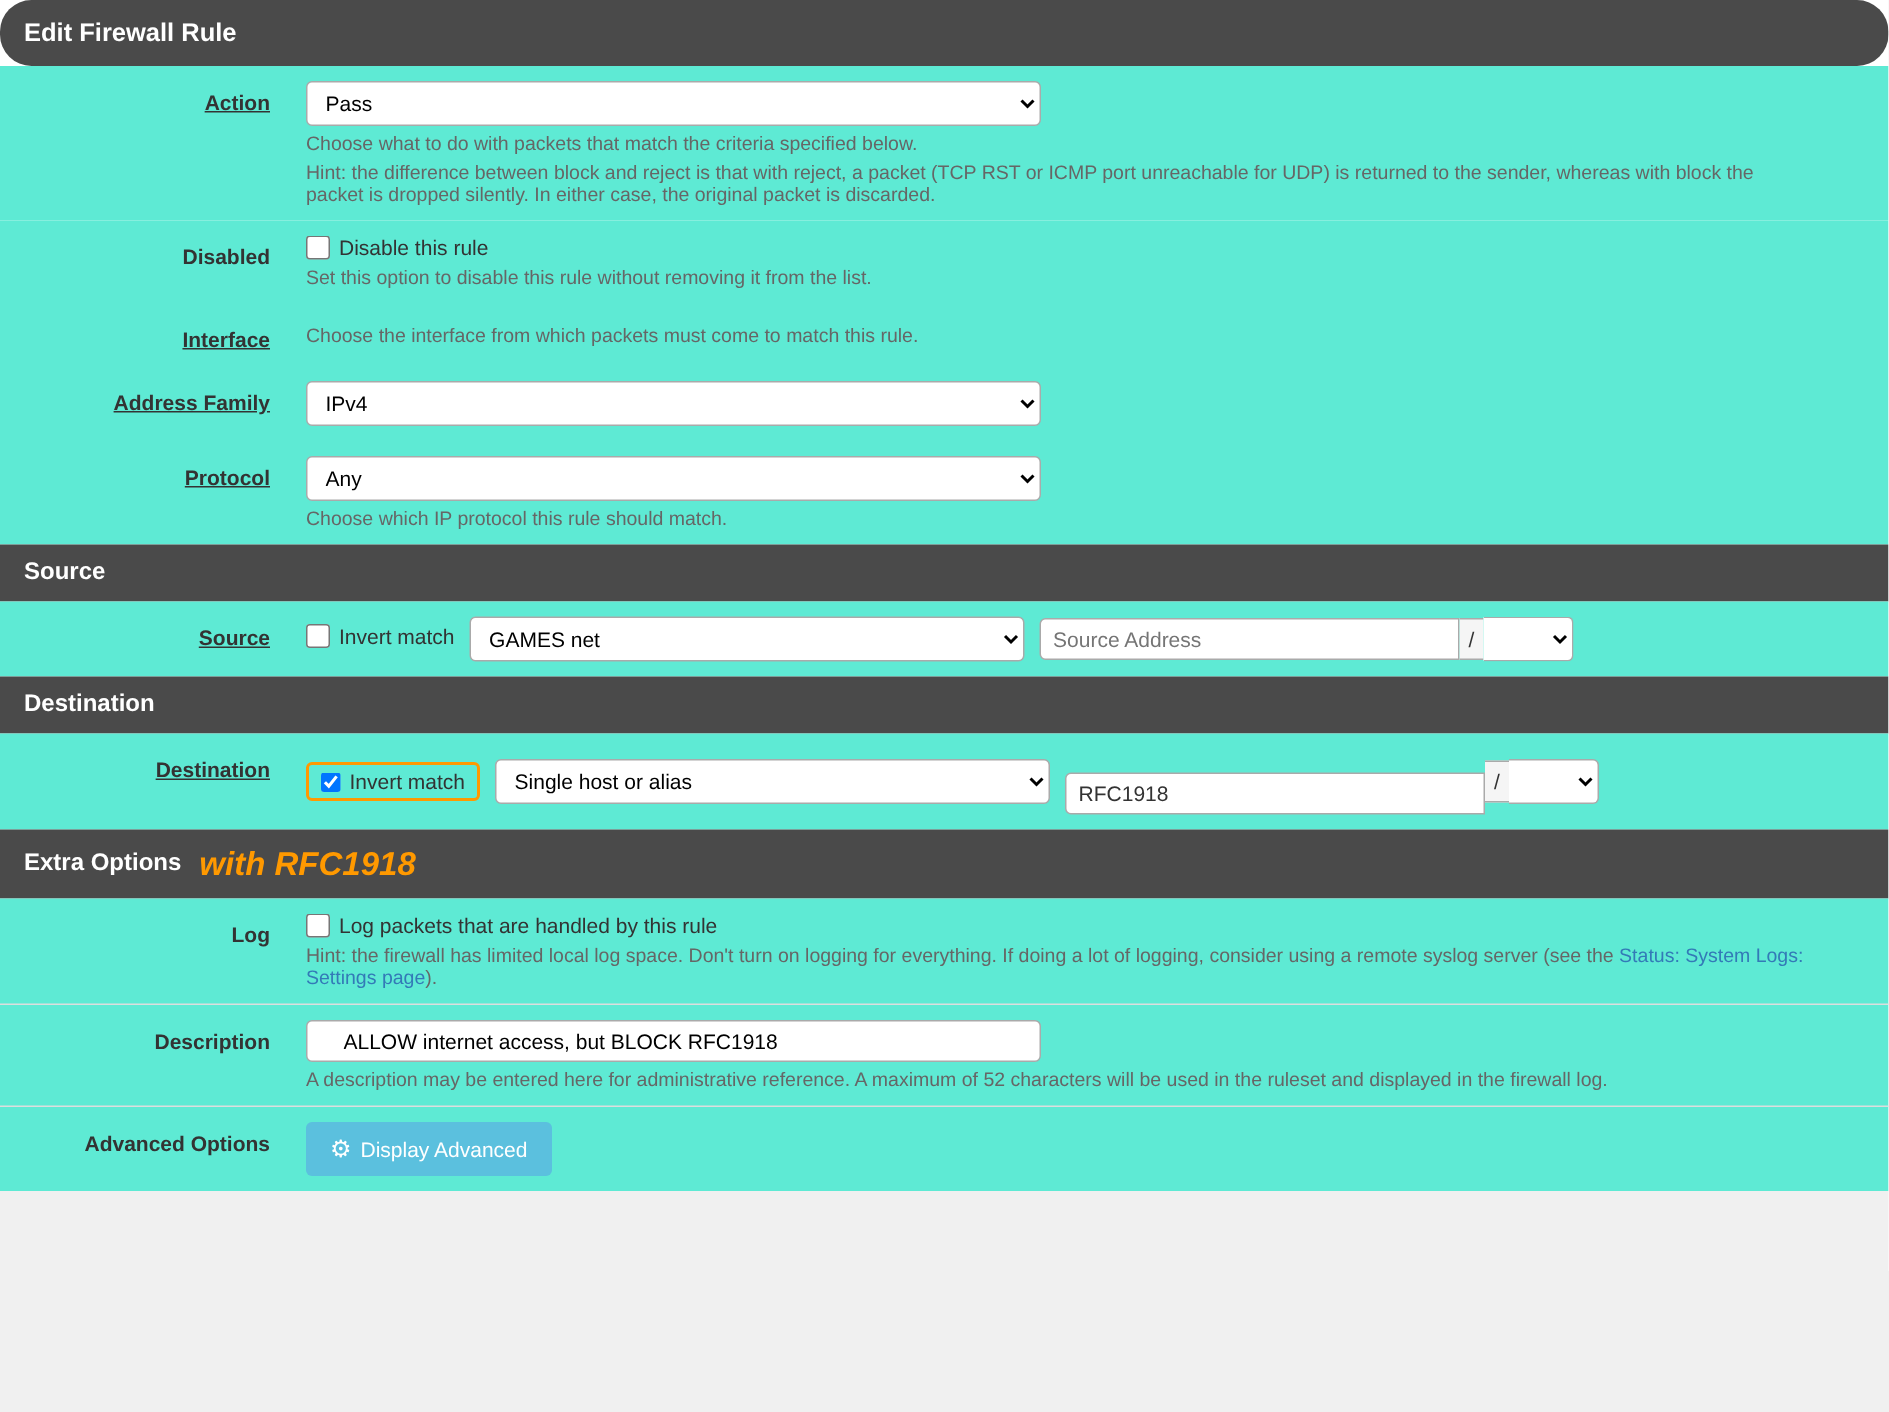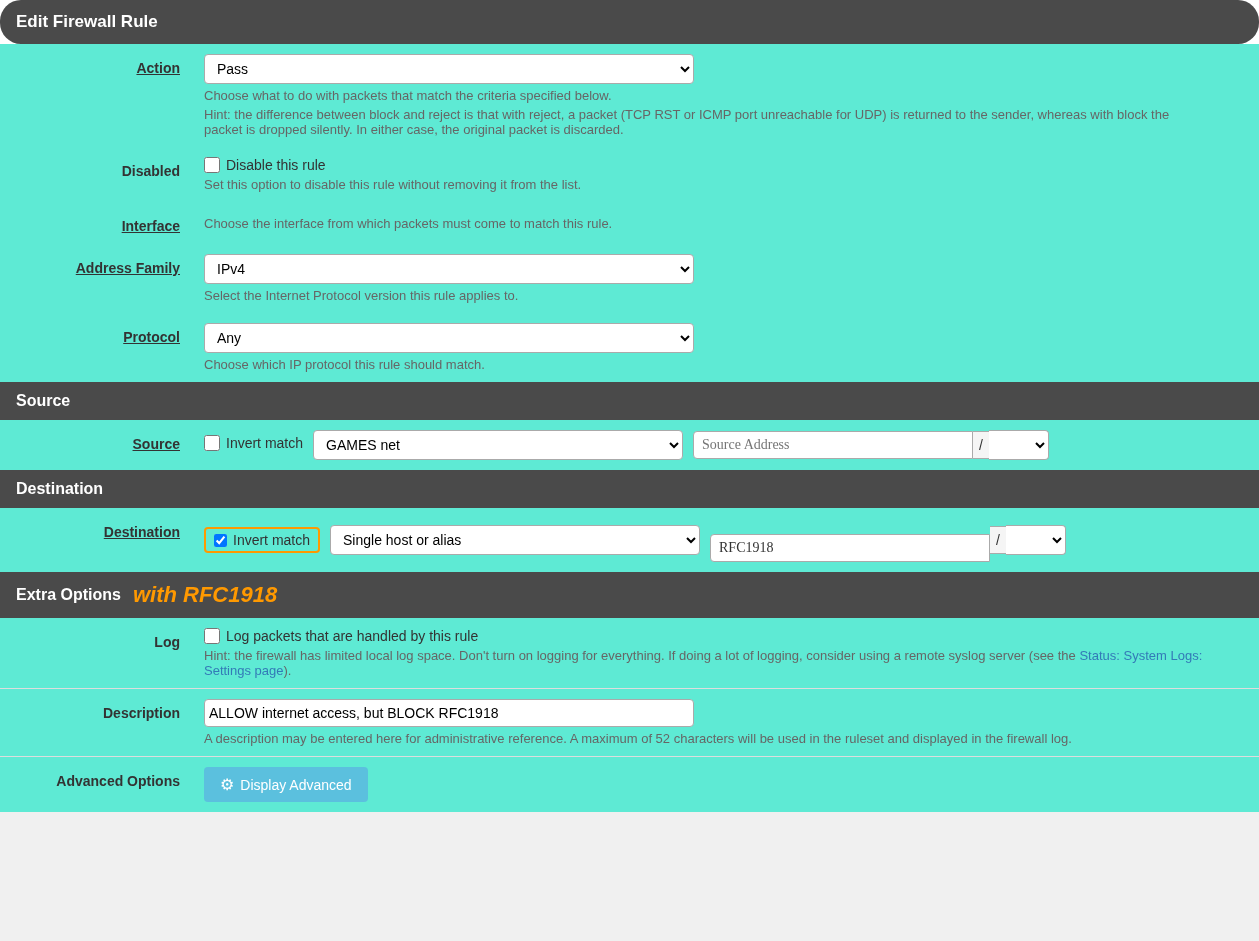--- a/index.html
+++ b/index.html
@@ -94,21 +94,20 @@
       align-items: center;
       gap: 0;
     }
     .inline-source input.addr-input {
       width: 280px;
       padding: 5px 8px;
       border: 1px solid #aaa;
       border-radius: 4px 0 0 4px;
       font-size: 14px;
       color: #999;
-      font-family: Liberation Serif, serif;
     }
     .inline-source .slash {
       padding: 5px 6px;
       border-top: 1px solid #aaa;
       border-bottom: 1px solid #aaa;
       background: #f5f5f5;
       font-size: 14px;
     }
     .inline-source select.cidr-sel {
       width: 60px;
@@ -131,21 +130,21 @@
 
     
     .inline-source input.addr-filled {
       color: #333;
       margin-top: 16px;
     }
 
     
     input.desc-input {
       width: 490px;
-      padding: 5px 4px;
+      padding: 5px 24px;
       border: 1px solid #aaa;
       border-radius: 4px;
       font-size: 14px;
     }
 
     
     .btn-advanced {
       background: #5bc0de;
       color: #fff;
       border: none;
@@ -238,23 +237,20 @@
     <div class="form-row">
       <div class="label-col">
         <span class="underline">Address Family</span>
       </div>
       <div class="field-col">
         <select>
           <option>IPv4</option>
           <option>IPv6</option>
           <option>IPv4+IPv6</option>
         </select>
-        <div class="hint-text">
-          <span>Select the Internet Protocol version this rule applies to.</span>
-        </div>
       </div>
     </div>
   </div>
 
   <div class="form-section">
     <div class="form-row">
       <div class="label-col">
         <span class="underline">Protocol</span>
       </div>
       <div class="field-col">

